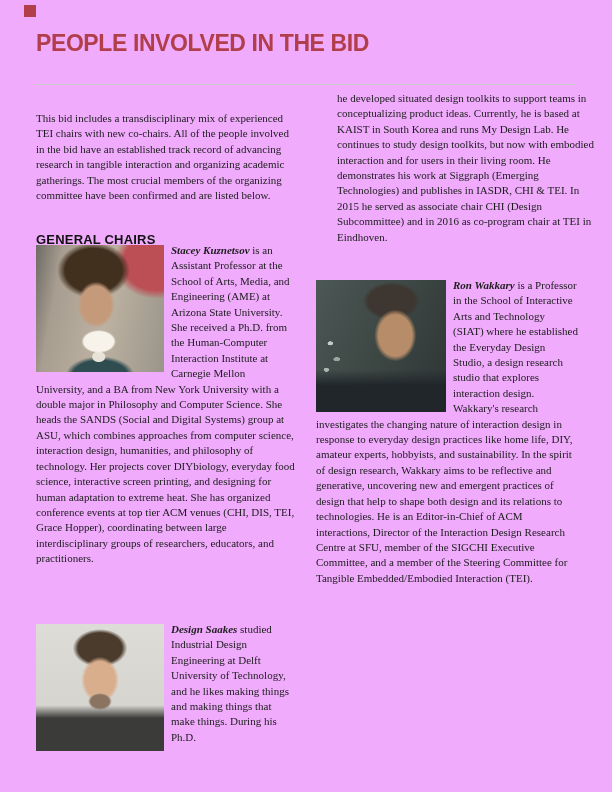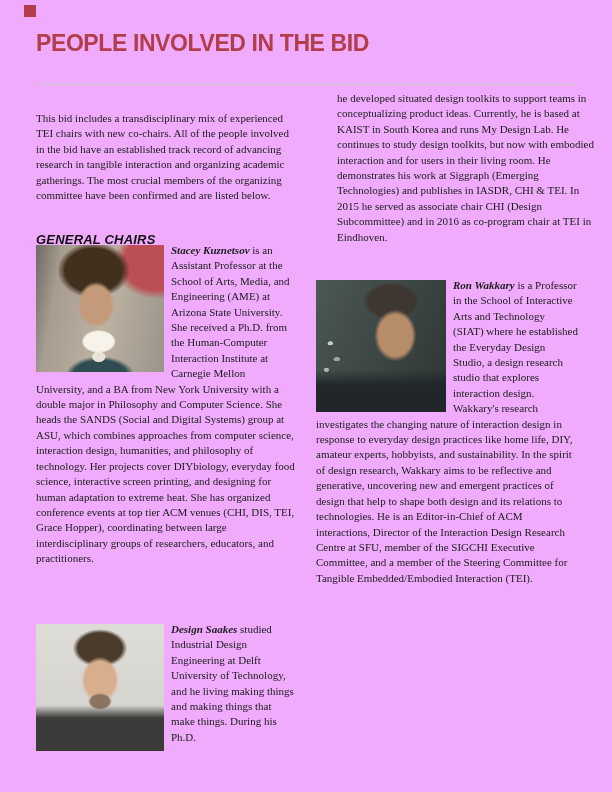--- a/index.html
+++ b/index.html
@@ -33,21 +33,20 @@
     font-size: 11px;
     line-height: 15.4px;
     margin: 0;
   }
   .intro { position: absolute; left: 36px; top: 91px; width: 260px; margin-top: 20px; }
   .heading {
     position: absolute; left: 36px; top: 232px; margin: 0;
     font-family: "Liberation Sans", sans-serif;
     font-size: 13px; font-weight: 700; letter-spacing: 0.2px;
     color: #111111;
-    font-style: italic;
   }
   .person { position: absolute; }
   .person .bio { margin: 0; }
   .photo { float: left; margin: 2px 7px 3px 0; }
   .pname { font-weight: 700; font-style: italic; }
   .stacey-block { left: 36px; top: 243px; width: 260px; }
   .daniel-block { left: 36px; top: 622px; width: 260px; }
   .right-para   { position: absolute; left: 316px; top: 91px; width: 262px; margin-left: 21px; }
   .ron-block    { left: 316px; top: 278px; width: 262px; }
 
@@ -98,21 +97,21 @@
 
   <h2 class="heading">GENERAL CHAIRS</h2>
 
   <div class="person stacey-block">
     <div class="photo photo-stacey"></div>
     <p class="bio body-text"><strong class="pname">Stacey Kuznetsov</strong><span> is an Assistant Professor at the School of Arts, Media, and Engineering (AME) at Arizona State University. She received a Ph.D. from the Human-Computer Interaction Institute at Carnegie Mellon University, and a BA from New York University with a double major in Philosophy and Computer Science. She heads the SANDS (Social and Digital Systems) group at ASU, which combines approaches from computer science, interaction design, humanities, and philosophy of technology. Her projects cover DIYbiology, everyday food science, interactive screen printing, and designing for human adaptation to extreme heat. She has organized conference events at top tier ACM venues (CHI, DIS, TEI, Grace Hopper), coordinating between large interdisciplinary groups of researchers, educators, and practitioners.</span></p>
   </div>
 
   <div class="person daniel-block">
     <div class="photo photo-daniel"></div>
-    <p class="bio body-text"><strong class="pname">Design Saakes</strong><span> studied Industrial Design Engineering at Delft University of Technology, and he living making things and making things that make things. During his Ph.D.</span></p>
+    <p class="bio body-text"><strong class="pname">Design Saakes</strong><span> studied Industrial Design Engineering at Delft University of Technology, and he likes making things and making things that make things. During his Ph.D.</span></p>
   </div>
 
   <p class="right-para body-text">he developed situated design toolkits to support teams in conceptualizing product ideas. Currently, he is based at KAIST in South Korea and runs My Design Lab. He continues to study design toolkits, but now with embodied interaction and for users in their living room. He demonstrates his work at Siggraph (Emerging Technologies) and publishes in IASDR, CHI &amp; TEI. In 2015 he served as associate chair CHI (Design Subcommittee) and in 2016 as co-program chair at TEI in Eindhoven.</p>
 
   <div class="person ron-block">
     <div class="photo photo-ron"></div>
     <p class="bio body-text"><strong class="pname">Ron Wakkary</strong><span> is a Professor in the School of Interactive Arts and Technology (SIAT) where he established the Everyday Design Studio, a design research studio that explores interaction design. Wakkary's research investigates the changing nature of interaction design in response to everyday design practices like home life, DIY, amateur experts, hobbyists, and sustainability. In the spirit of design research, Wakkary aims to be reflective and generative, uncovering new and emergent practices of design that help to shape both design and its relations to technologies. He is an Editor-in-Chief of ACM interactions, Director of the Interaction Design Research Centre at SFU, member of the SIGCHI Executive Committee, and a member of the Steering Committee for Tangible Embedded/Embodied Interaction (TEI).</span></p>
   </div>
 
 </div>

